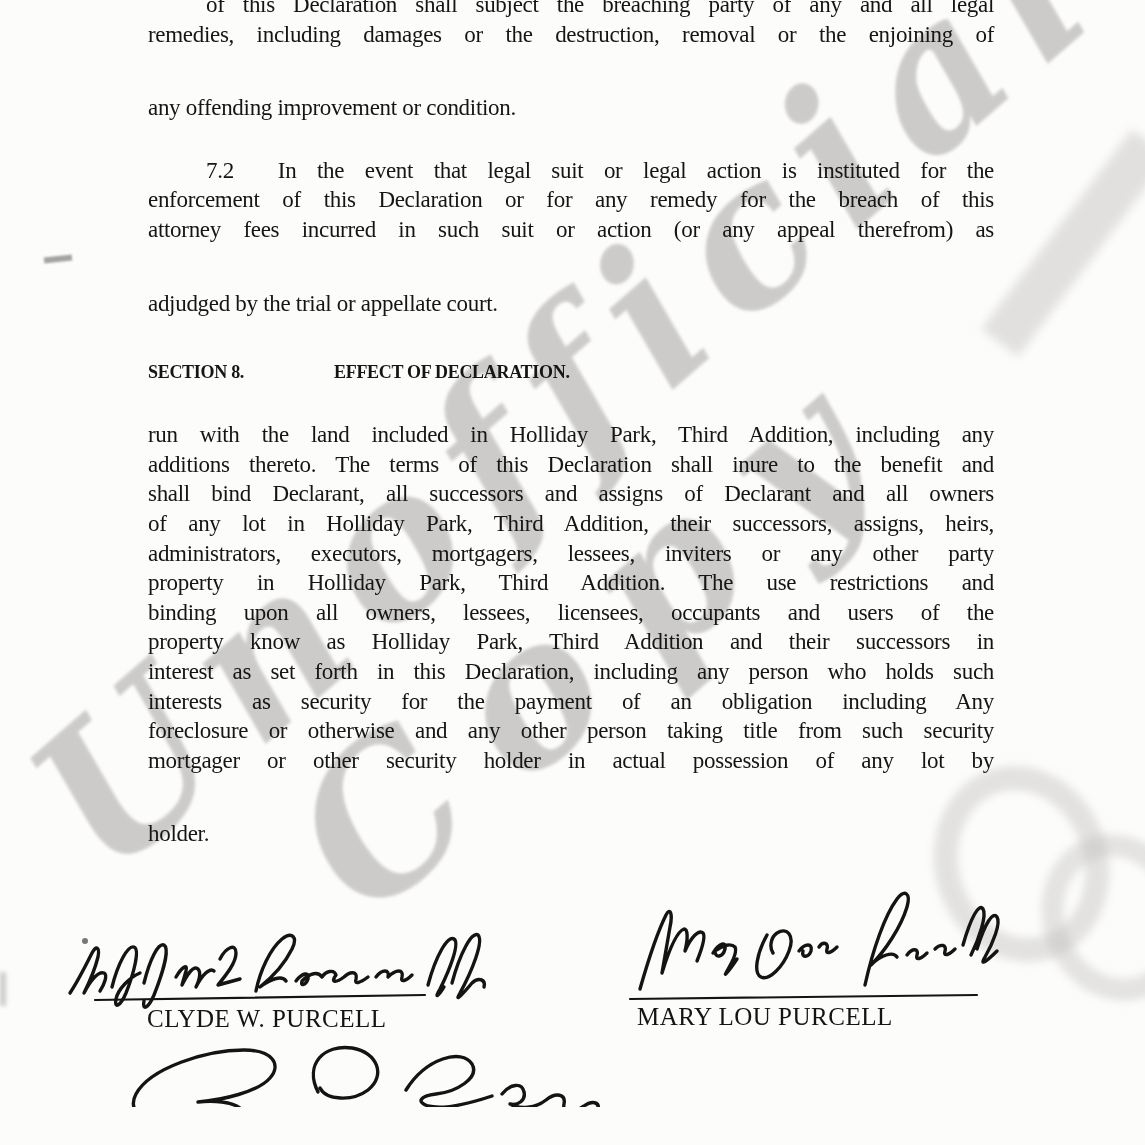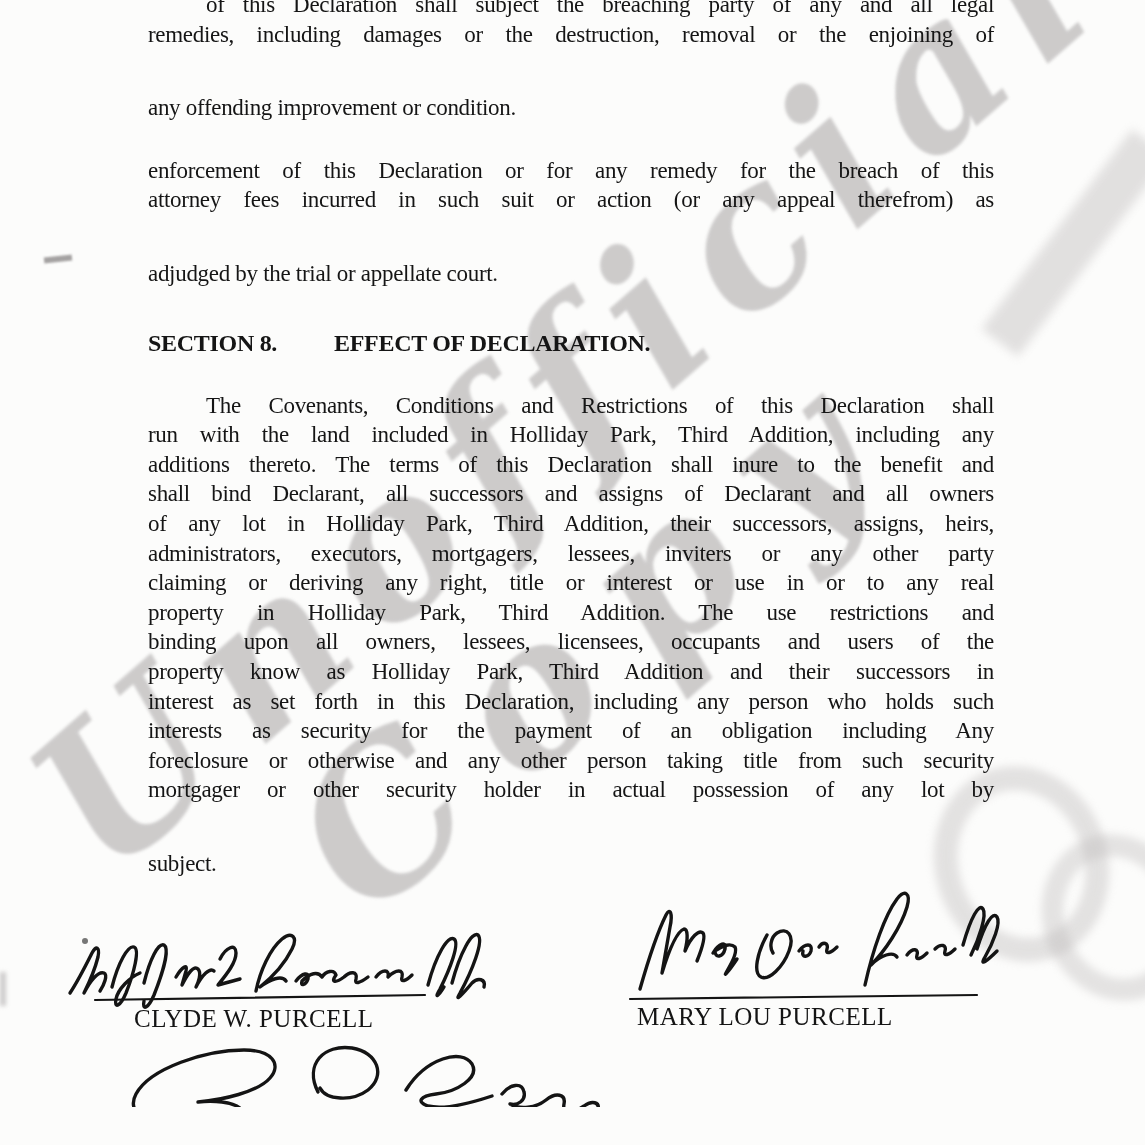--- a/index.html
+++ b/index.html
@@ -34,33 +34,33 @@
   }
   .line{
     line-height:29.6px;
     text-align:justify;text-align-last:justify;
     white-space:normal;
   }
   .line.end{text-align-last:left;margin-top:44px;}
   .line.ind{padding-left:58px;}
   .lead{margin-right:44px;}
   #para72{margin-top:33px;}
-  #heading{margin:39px 0 33px 0;line-height:30px;font-weight:600;font-size:24px;}
+  #heading{margin:39px 0 33px 0;line-height:30px;font-weight:600;font-size:18px;}
   #heading .h-num{display:inline-block;width:186px;}
 
   
   .sigsvg{position:absolute;z-index:2;}
   #sig-clyde-svg{left:60px;top:915px;}
   #sig-mary-svg{left:615px;top:885px;}
   #sig-brenda-svg{left:110px;top:1040px;}
   .sig-label{
     position:absolute;z-index:2;color:#141414;
     font-size:25px;letter-spacing:.5px;line-height:26px;white-space:nowrap;
   }
-  #lbl-clyde{left:134px;top:1006px;}
+  #lbl-clyde{left:147px;top:1006px;}
   #lbl-mary{left:637px;top:1004px;}
   #lbl-brenda{left:147px;top:1131px;}
 </style>
 </head>
 <body>
 
 <div id="page">
 
   <div class="wm" id="wm1" style="color: rgb(174, 171, 171);">Unofficial</div>
   <div class="wm" id="wm2" style="color: rgb(174, 171, 171);">Copy</div>
@@ -72,43 +72,42 @@
   <div class="artifact" id="dot1"></div>
   <div class="artifact" id="streak"></div>
 
   <div id="doc">
     <div id="cont">
         <div class="line ind">of this Declaration shall subject the breaching party of any and all legal</div>
         <div class="line">remedies, including damages or the destruction, removal or the enjoining of</div>
         <div class="line end">any offending improvement or condition.</div>
       </div>
     <div id="para72">
+        <div class="line ind"><span class="lead">7.2</span>In the event that legal suit or legal action is instituted for the</div>
         <div class="line">enforcement of this Declaration or for any remedy for the breach of this</div>
         <div class="line">attorney fees incurred in such suit or action (or any appeal therefrom) as</div>
         <div class="line end">adjudged by the trial or appellate court.</div>
       </div>
     <div id="heading">
       <span class="h-num">SECTION 8.</span><span>EFFECT OF DECLARATION.</span>
     </div>
     <div id="body8">
-        <div class="line ind">The Covenants, Conditions and Restrictions of this Declaration shall</div>
         <div class="line">run with the land included in Holliday Park, Third Addition, including any</div>
         <div class="line">additions thereto. The terms of this Declaration shall inure to the benefit and</div>
         <div class="line">shall bind Declarant, all successors and assigns of Declarant and all owners</div>
         <div class="line">of any lot in Holliday Park, Third Addition, their successors, assigns, heirs,</div>
         <div class="line">administrators, executors, mortgagers, lessees, inviters or any other party</div>
-        <div class="line">claiming or deriving any right, title or interest or use in or to any real</div>
         <div class="line">property in Holliday Park, Third Addition. The use restrictions and</div>
         <div class="line">binding upon all owners, lessees, licensees, occupants and users of the</div>
         <div class="line">property know as Holliday Park, Third Addition and their successors in</div>
         <div class="line">interest as set forth in this Declaration, including any person who holds such</div>
         <div class="line">interests as security for the payment of an obligation including Any</div>
         <div class="line">foreclosure or otherwise and any other person taking title from such security</div>
         <div class="line">mortgager or other security holder in actual possession of any lot by</div>
-        <div class="line end">subject.</div>
+        <div class="line end">holder.</div>
       </div>
   </div>
 
   <svg class="sigsvg" id="sig-clyde-svg" width="480" height="100" viewBox="0 0 480 100">
     <g fill="none" stroke="#141414" stroke-width="3.4" stroke-linecap="round" stroke-linejoin="round">
       <path d="M10,78 C18,66 26,50 32,38 C36,30 40,32 38,42 C34,58 28,70 24,78 C30,66 38,56 44,58 C48,60 44,70 40,76"></path>
       <path d="M52,72 C58,48 68,30 74,32 C80,34 74,58 66,78 C60,92 54,94 56,84 C58,74 70,62 80,58"></path>
       <path d="M84,68 C90,44 98,28 104,30 C110,34 102,60 94,80 C88,94 82,96 84,86"></path>
       <path d="M116,62 C122,52 128,48 126,56 L122,70 C128,58 134,50 138,54 C142,58 138,68 136,72 C142,60 150,52 154,56"></path>
       <path d="M160,44 C166,32 176,28 176,38 C176,48 166,60 158,70 L180,64"></path>

